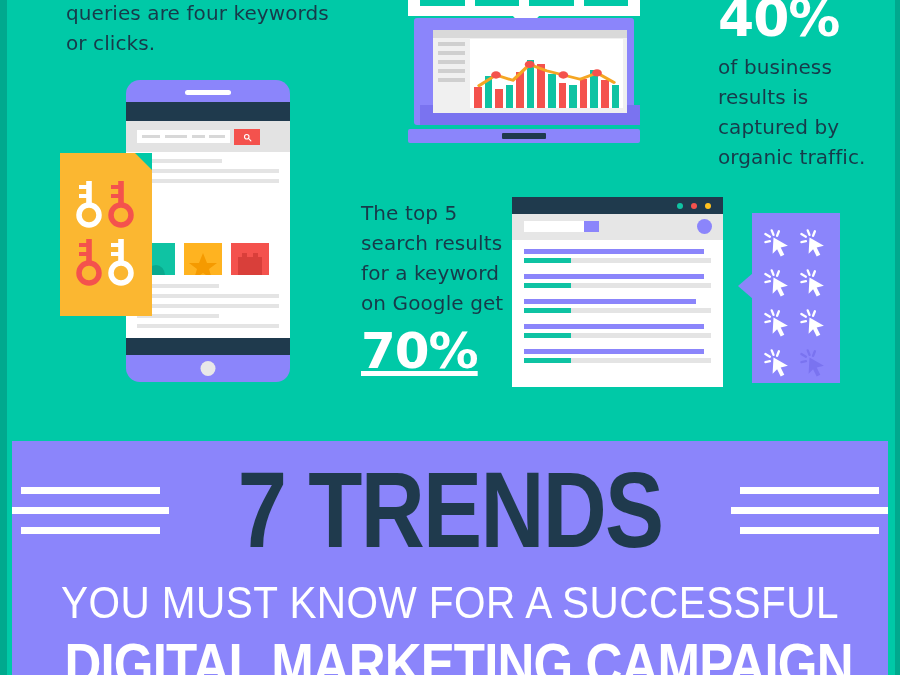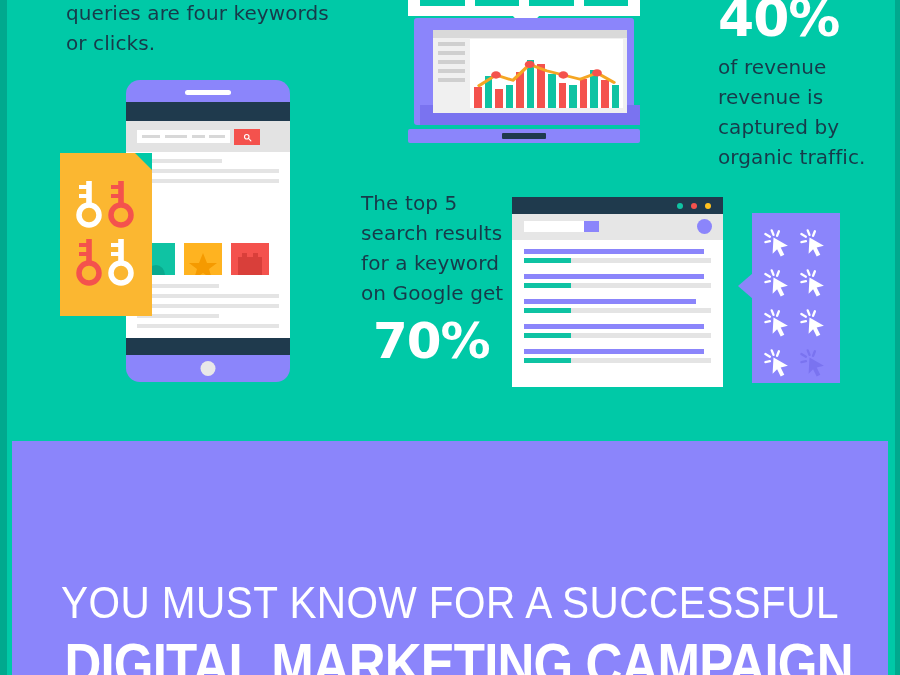--- a/index.html
+++ b/index.html
@@ -20,22 +20,22 @@
     position:absolute;color:#173a4a;font-size:20px;line-height:30px;
     letter-spacing:.1px;font-family:"DejaVu Sans", sans-serif;
   }
   .copy .pct{
     display:block;color:#ffffff;font-size:50px;line-height:58px;font-weight:bold;
     letter-spacing:-1px;
   }
   #copy-top-left{left:66px;top:-2px;width:270px;}
   #copy-right{left:718px;top:-12px;width:180px;}
   #copy-right .pct{font-size:52px;line-height:60px;margin-bottom:4px;}
-  #copy-mid{left:361px;top:188px;width:150px;}
-  #copy-mid .pct{font-size:50px;line-height:62px;margin:2px 12px 2px;}
+  #copy-mid{left:361px;top:198px;width:150px;}
+  #copy-mid .pct{font-size:50px;line-height:62px;margin:2px 0 2px;text-decoration:underline;}
 
   
   #bubble-top{position:absolute;left:408px;top:-40px;width:232px;height:56px;background:#fff;}
   #bubble-top .bars{position:absolute;left:12px;top:10px;right:12px;bottom:10px;display:flex;gap:10px;}
   #bubble-top .bars i{flex:1;background:#00c9a7;display:block;}
   #bubble-top .tail{position:absolute;left:104px;bottom:-14px;width:0;height:0;
     border-left:14px solid transparent;border-right:14px solid transparent;border-top:15px solid #fff;}
 
   
   #laptop{position:absolute;left:408px;top:18px;width:232px;height:125px;}
@@ -138,21 +138,21 @@
 
   <div class="edge-left"></div>
   <div class="edge-right"></div>
 
   <div class="copy" id="copy-top-left">
     <span>queries are four keywords or clicks.</span>
   </div>
 
   <div class="copy" id="copy-right">
     <span class="pct">40%</span>
-    <span>of revenue revenue is captured by organic traffic.</span>
+    <span>of business results is captured by organic traffic.</span>
   </div>
 
   <div class="copy" id="copy-mid">
     <span>The top 5 search results for a keyword on Google get</span>
     <span class="pct">70%</span>
   </div>
 
   <div id="bubble-top">
     <div class="bars">
       <i></i>
@@ -409,17 +409,30 @@
               <line x1="6" y1="10" x2="11" y2="13"></line>
               <line x1="6" y1="19" x2="11" y2="18"></line>
               <line x1="21" y1="7" x2="19" y2="12"></line>
             </g>
             <path d="M15 14 L31 23 L23 25 L27 33 L23 35 L19 27 L14 32 Z" fill="#7a73f0"></path>
           </svg></div>
       </div>
   </div>
 
   <div id="banner">
+    <div class="rowtitle">
+      <div class="deco">
+        <s class="l1"></s>
+        <s class="l2"></s>
+        <s class="l3"></s>
+      </div>
+      <h1>7 TRENDS</h1>
+      <div class="deco">
+        <s class="l1"></s>
+        <s class="l2"></s>
+        <s class="l3"></s>
+      </div>
+    </div>
     <div class="sub">YOU MUST KNOW FOR A SUCCESSFUL</div>
     <div class="sub2">DIGITAL MARKETING CAMPAIGN</div>
   </div>
 
 </div>
 
 </body></html>

